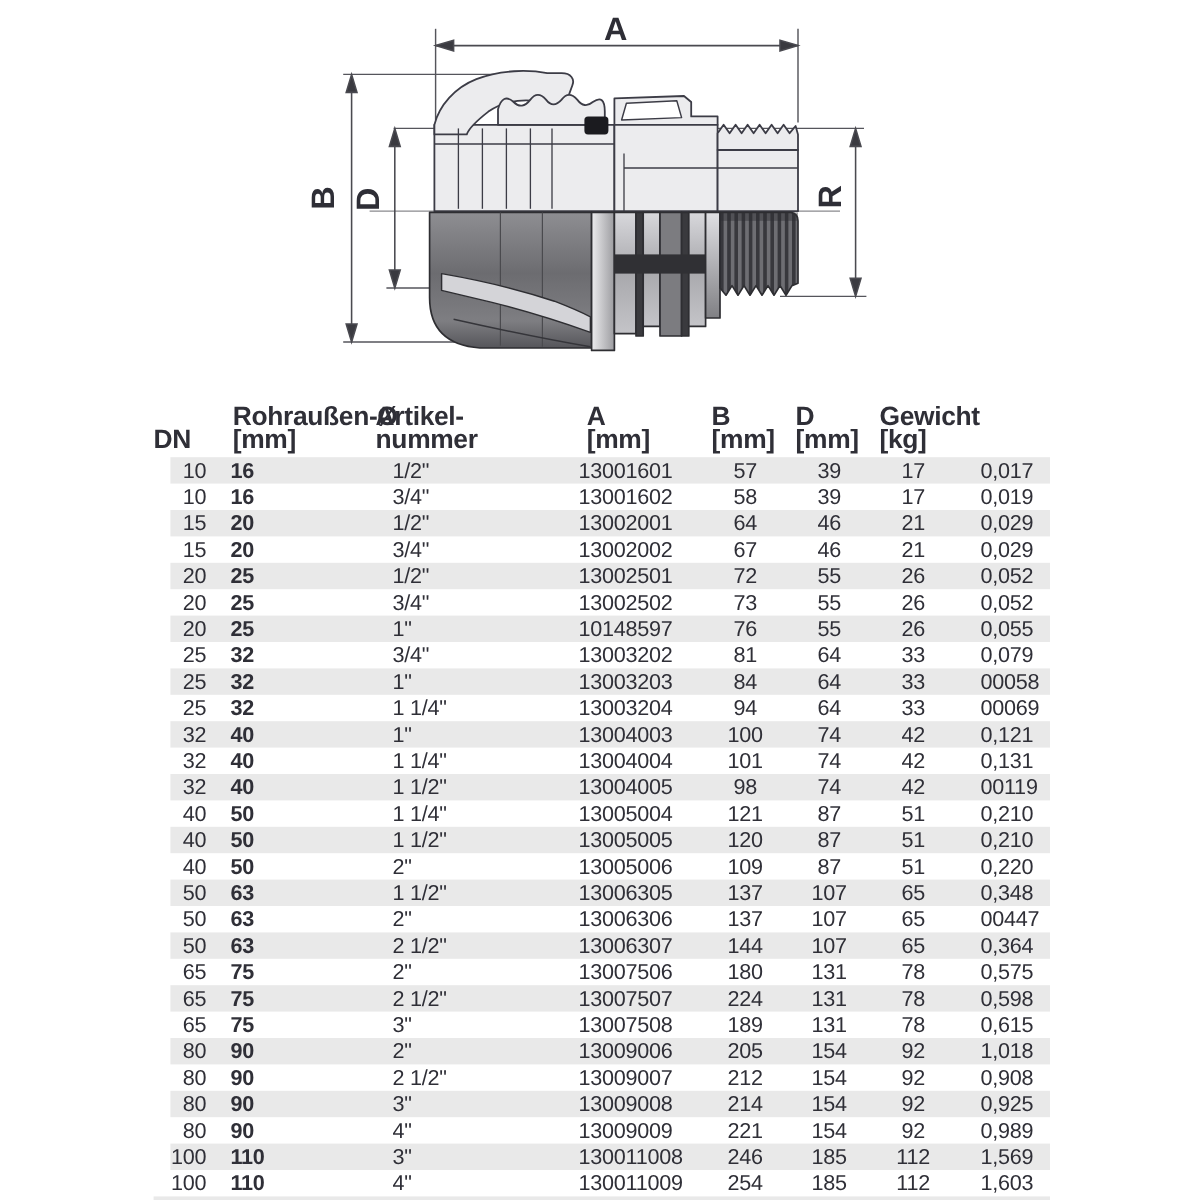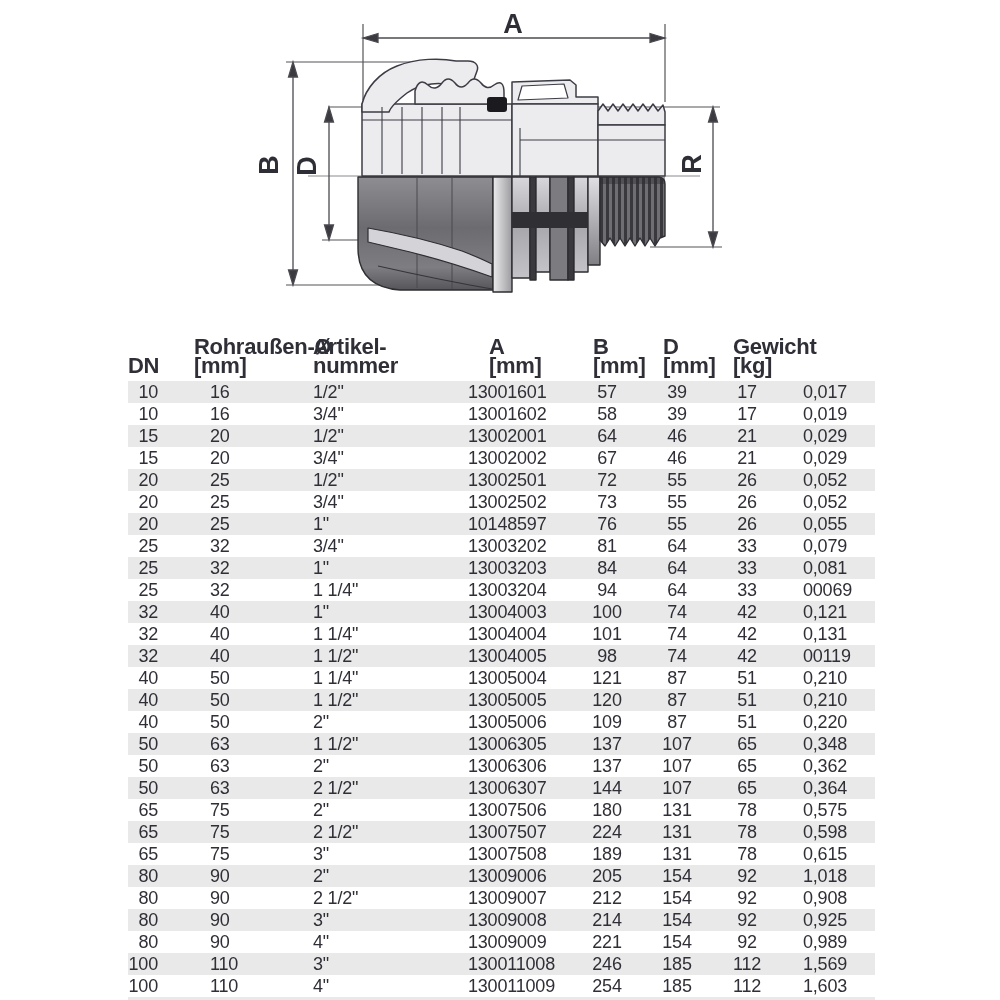--- a/index.html
+++ b/index.html
@@ -4,25 +4,25 @@
 <style>
   html,body{margin:0;padding:0;background:#ffffff;}
   .page{position:relative;width:1000px;height:1000px;background:#fff;overflow:hidden;
         font-family:"Liberation Sans",sans-serif;color:#2f2f37;}
   .drawing-wrap{position:absolute;left:0;top:0;width:1000px;height:325px;}
   .spec{position:absolute;left:128px;top:325px;width:747px;}
   .grid{display:grid;grid-template-columns:30px 155px 155px 104px 70px 70px 70px 93px;}
   .thead{height:50px;align-items:end;padding-bottom:6px;}
   .hcell{font-weight:bold;font-size:22px;line-height:19px;letter-spacing:-0.3px;white-space:nowrap;}
   .hl{min-height:19px;}
-  .row{height:22px;}
+  .row{height:22px;margin-left:14px;}
   .tbody .row:nth-child(odd){background:#e9e9e9;}
   .cell{font-size:18px;line-height:22px;letter-spacing:-0.2px;white-space:nowrap;}
   .c-dn{text-align:right;}
-  .c-rohr{padding-left:52px;font-weight:normal;}
+  .c-rohr{padding-left:20px;font-weight:bold;}
   .c-winde{}
   .c-art{}
   .c-num{text-align:center;}
   .c-gew{padding-left:21px;}
   .h-rohr{padding-left:36px;}
   .h-num,.h-gew{padding-left:21px;}
   .tail-stripe{height:9px;background:#e9e9e9;}
   svg text{font-family:"Liberation Sans",sans-serif;font-weight:bold;fill:#2e2e36;}
 </style>
 </head>
@@ -265,21 +265,21 @@
           <div class="cell c-gew">0,079</div>
         </div>
         <div class="grid row">
           <div class="cell c-dn">25</div>
           <div class="cell c-rohr">32</div>
           <div class="cell c-winde">1"</div>
           <div class="cell c-art">13003203</div>
           <div class="cell c-num">84</div>
           <div class="cell c-num">64</div>
           <div class="cell c-num">33</div>
-          <div class="cell c-gew">0,081</div>
+          <div class="cell c-gew">00058</div>
         </div>
         <div class="grid row">
           <div class="cell c-dn">25</div>
           <div class="cell c-rohr">32</div>
           <div class="cell c-winde">1 1/4"</div>
           <div class="cell c-art">13003204</div>
           <div class="cell c-num">94</div>
           <div class="cell c-num">64</div>
           <div class="cell c-num">33</div>
           <div class="cell c-gew">00069</div>
@@ -355,21 +355,21 @@
           <div class="cell c-gew">0,348</div>
         </div>
         <div class="grid row">
           <div class="cell c-dn">50</div>
           <div class="cell c-rohr">63</div>
           <div class="cell c-winde">2"</div>
           <div class="cell c-art">13006306</div>
           <div class="cell c-num">137</div>
           <div class="cell c-num">107</div>
           <div class="cell c-num">65</div>
-          <div class="cell c-gew">0,362</div>
+          <div class="cell c-gew">00447</div>
         </div>
         <div class="grid row">
           <div class="cell c-dn">50</div>
           <div class="cell c-rohr">63</div>
           <div class="cell c-winde">2 1/2"</div>
           <div class="cell c-art">13006307</div>
           <div class="cell c-num">144</div>
           <div class="cell c-num">107</div>
           <div class="cell c-num">65</div>
           <div class="cell c-gew">0,364</div>

